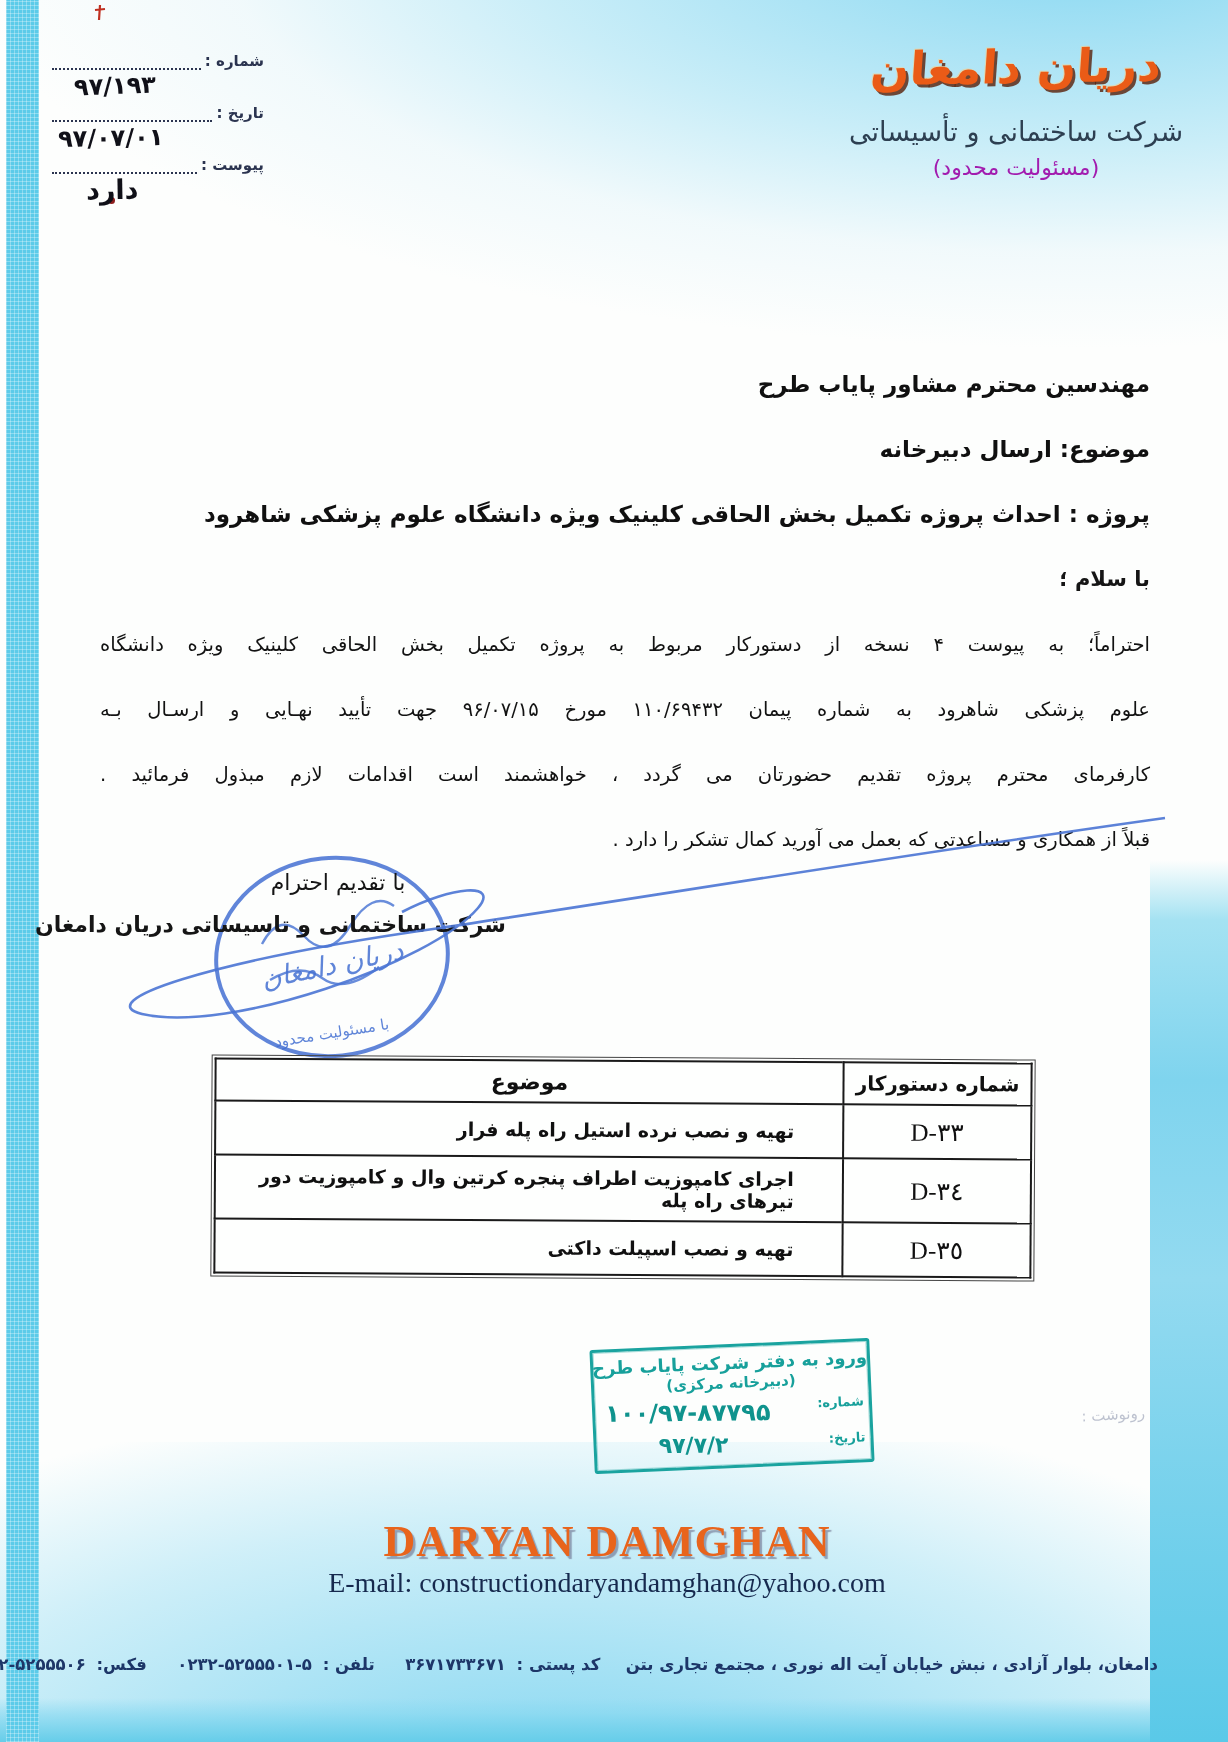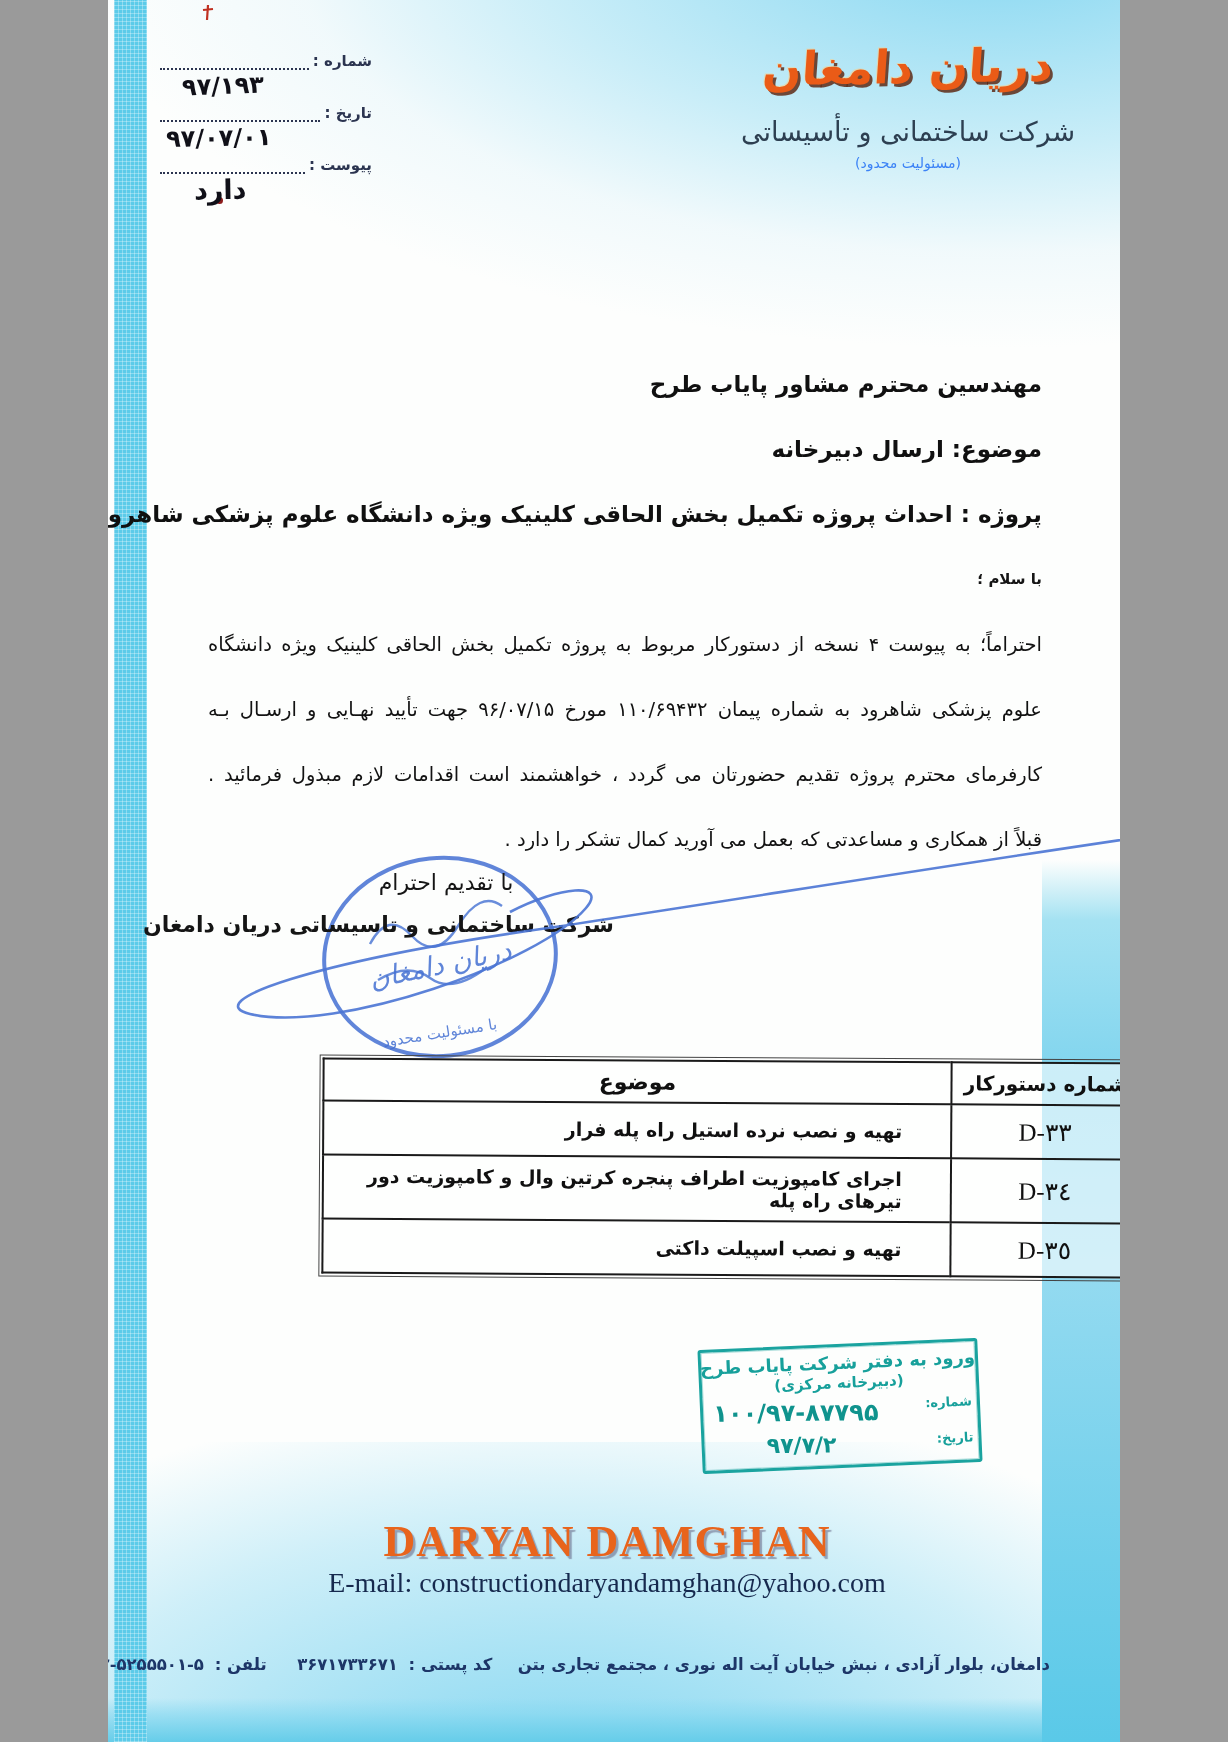--- a/index.html
+++ b/index.html
@@ -1,17 +1,17 @@
 <!DOCTYPE html>
 <html lang="fa"><head>
 <meta charset="utf-8">
 <style>
   html,body{margin:0;padding:0;background:#9a9a9a;}
   #page{
-    position:relative;width:1012px;height:1742px;margin:0 auto;
+    position:relative;width:1228px;height:1742px;margin:0 auto;
     background:#fdfefd;overflow:hidden;
     font-family:"DejaVu Sans",sans-serif;color:#151515;
   }
   
   .halftone{
     background-image:
       repeating-linear-gradient(0deg, rgba(255,255,255,.30) 0 1px, transparent 1px 4px),
       repeating-linear-gradient(90deg, rgba(255,255,255,.30) 0 1px, transparent 1px 4px);
   }
   #edge-left{position:absolute;left:6px;top:0;width:33px;height:100%;background-color:#5ccbe9;z-index:1;}
@@ -39,27 +39,27 @@
 
   
   #logo{position:absolute;top:40px;right:44px;width:336px;text-align:center;direction:rtl;z-index:3;}
   #brand{
     font-size:46px;font-weight:bold;color:#ea5b17;letter-spacing:1px;
     transform:skewX(-5deg) rotate(-1deg);
     text-shadow:3px 3px 0 rgba(88,30,8,.8), -1px -1px 0 rgba(255,205,130,.55);
     white-space:nowrap;
   }
   #company-subtitle{margin-top:22px;font-size:27px;color:#2d3f51;white-space:nowrap;}
-  #liability{margin-top:8px;font-size:14px;color:#3b82f6;text-align:center;}
+  #liability{margin-top:8px;font-size:22px;color:#a21caf;text-align:center;}
 
   
   #letter{position:absolute;right:78px;left:100px;top:352px;direction:rtl;z-index:3;}
   .ln{line-height:65px;white-space:nowrap;text-align:right;}
   .ln.head{font-size:23px;font-weight:bold;color:#101010;}
-  .ln.salut{font-size:15px;font-weight:bold;}
+  .ln.salut{font-size:21px;font-weight:bold;}
   .ln.body{font-size:19.5px;color:#121212;white-space:normal;
     text-align:justify;text-align-last:justify;}
   .ln.body.short{text-align:right;text-align-last:right;}
 
   #closing{position:absolute;top:870px;left:238px;width:200px;text-align:center;
     font-size:22px;font-weight:normal;direction:rtl;z-index:5;}
   #signer{position:absolute;top:912px;left:126px;width:380px;font-size:22px;font-weight:bold;
     direction:rtl;text-align:right;white-space:nowrap;z-index:5;}
 
   

